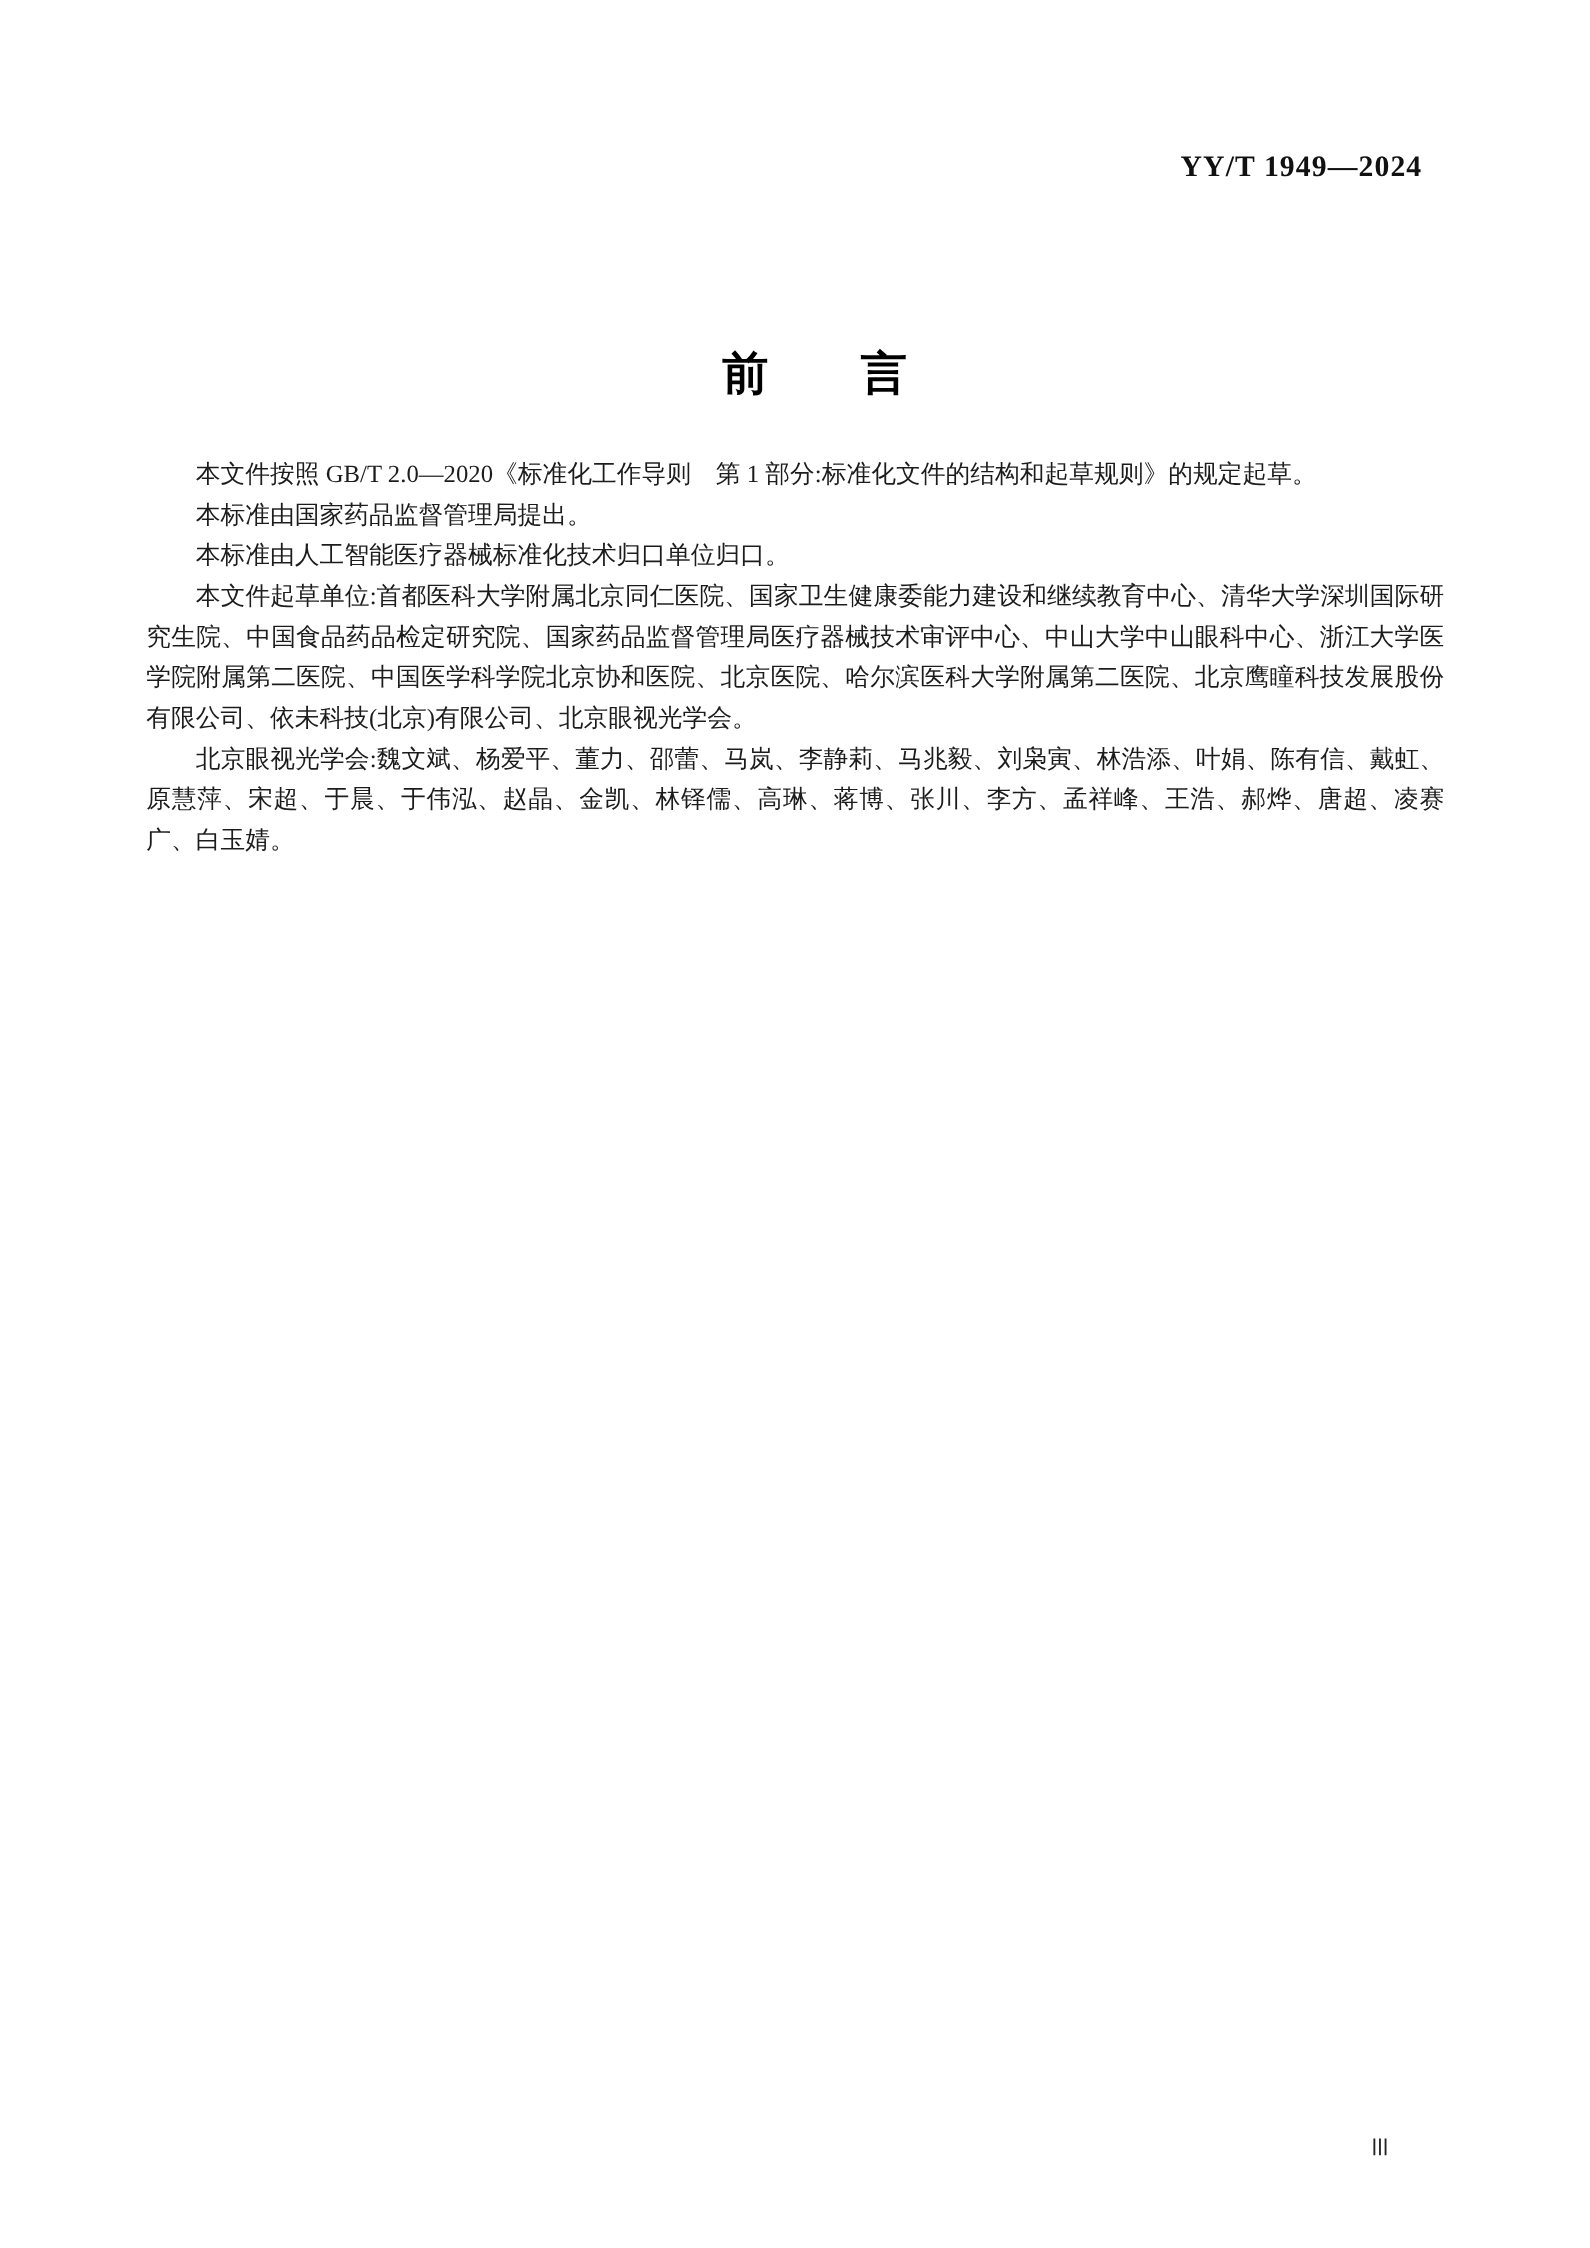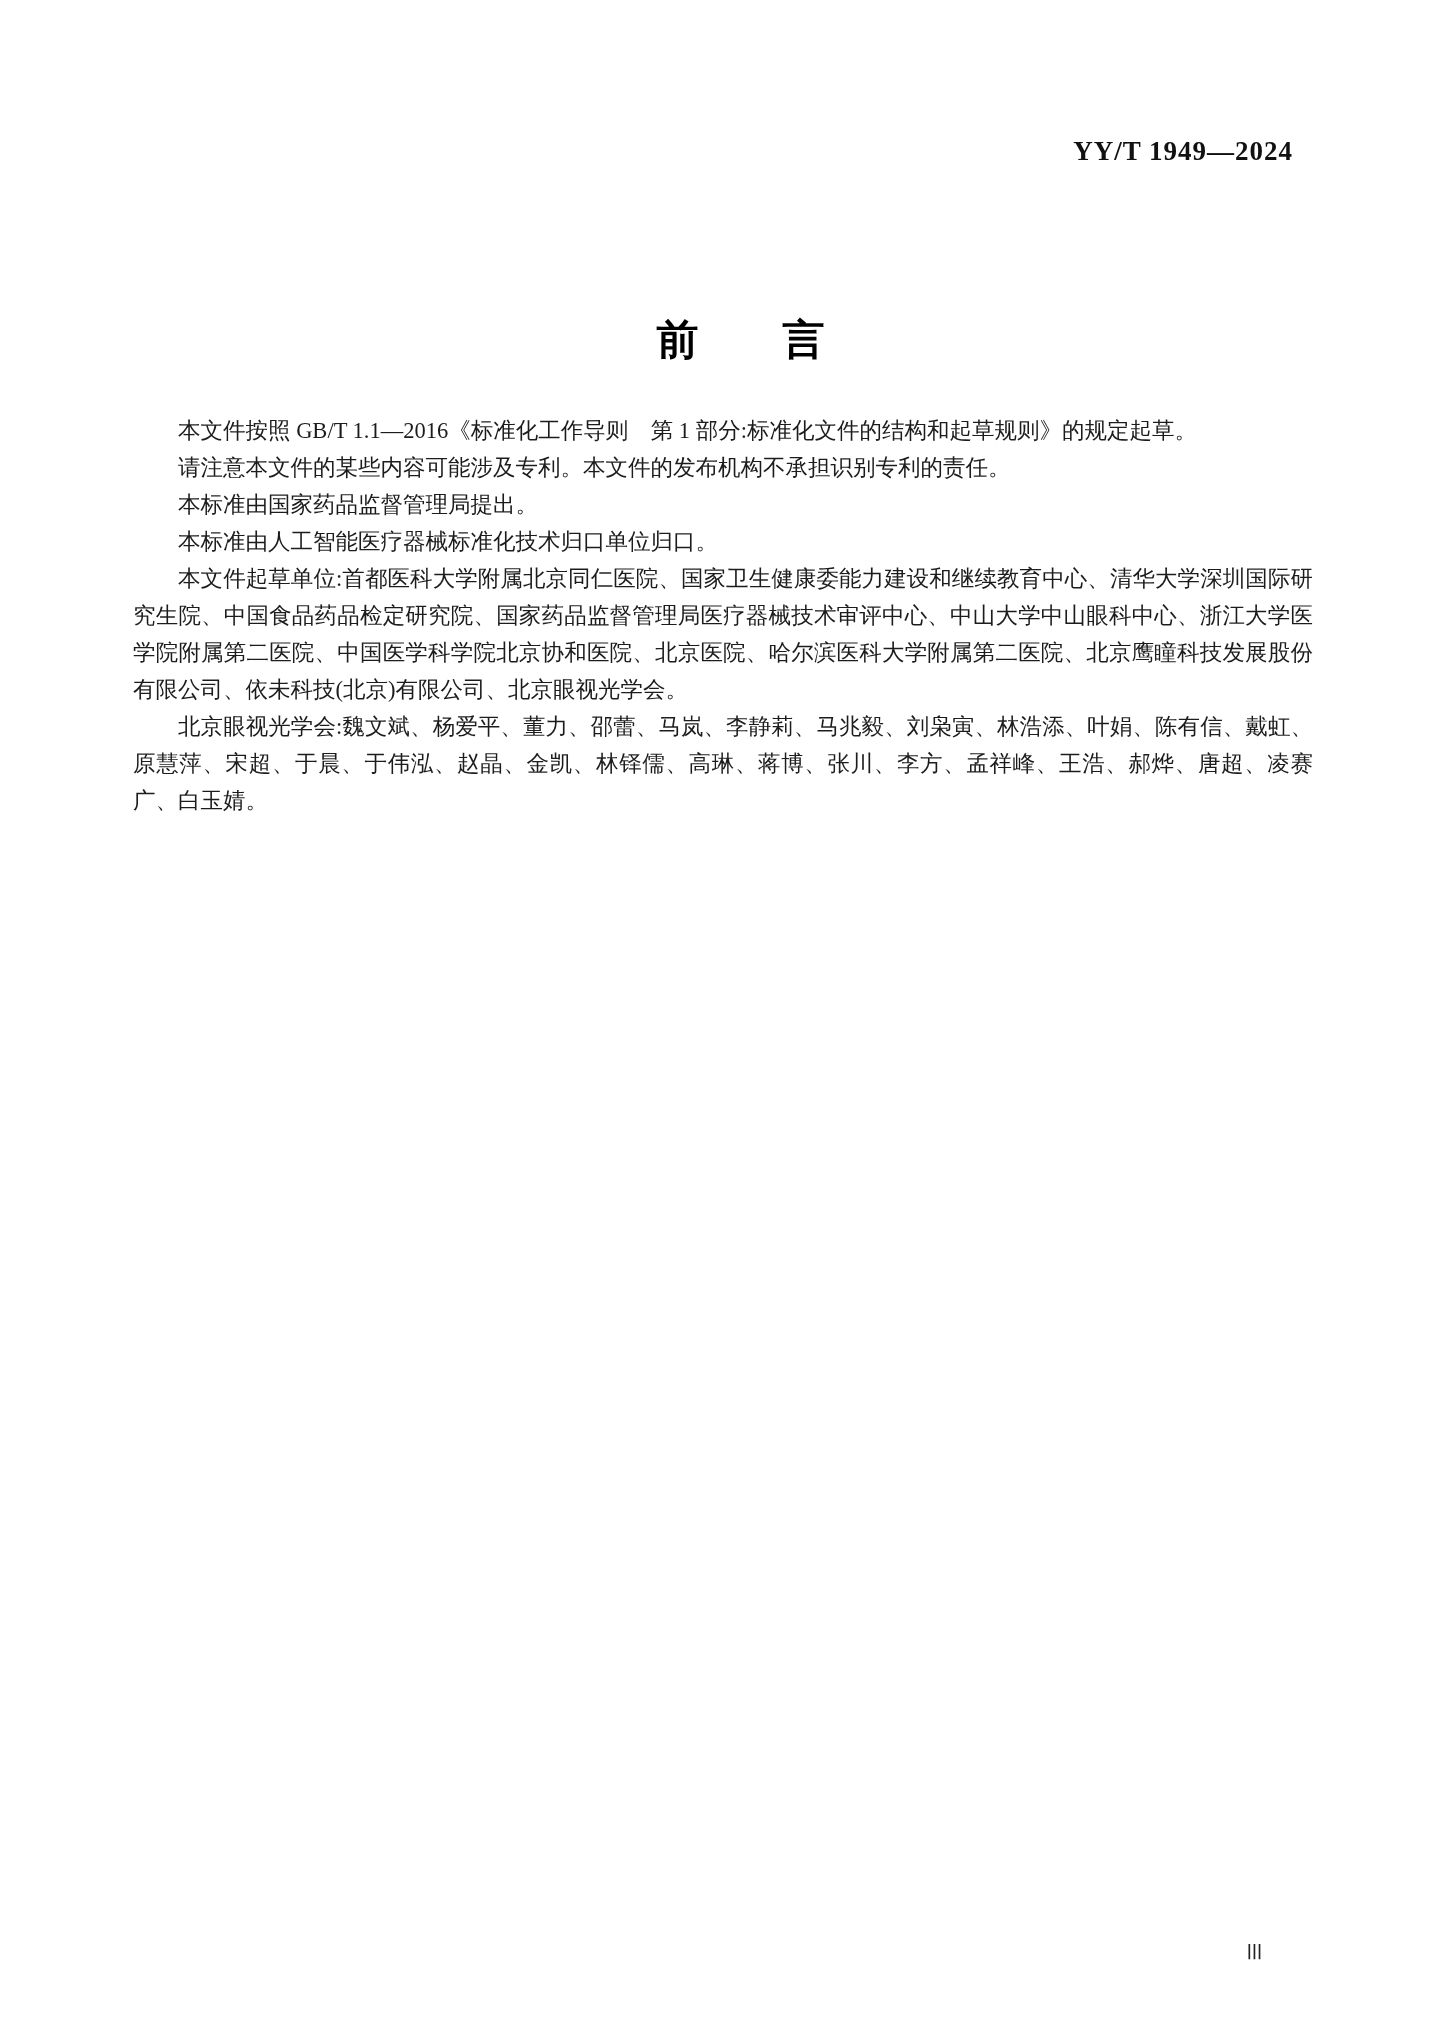--- a/index.html
+++ b/index.html
@@ -66,22 +66,21 @@
 </head>
 <body>
 
 <div class="page">
 
   <div class="doc-header">YY/T 1949—2024</div>
 
   <h1 class="doc-title">前　　言</h1>
 
   <div class="doc-body">
-    <p>本文件按照 GB/T 1.1—2016《标准化工作导则　第 1 部分:标准化文件的结构和起草规则》的规定起草。</p>
-    <p>请注意本文件的某些内容可能涉及专利。本文件的发布机构不承担识别专利的责任。</p>
+    <p>本文件按照 GB/T 2.0—2020《标准化工作导则　第 1 部分:标准化文件的结构和起草规则》的规定起草。</p>
     <p>本标准由国家药品监督管理局提出。</p>
     <p>本标准由人工智能医疗器械标准化技术归口单位归口。</p>
     <p>本文件起草单位:首都医科大学附属北京同仁医院、国家卫生健康委能力建设和继续教育中心、清华大学深圳国际研究生院、中国食品药品检定研究院、国家药品监督管理局医疗器械技术审评中心、中山大学中山眼科中心、浙江大学医学院附属第二医院、中国医学科学院北京协和医院、北京医院、哈尔滨医科大学附属第二医院、北京鹰瞳科技发展股份有限公司、依未科技(北京)有限公司、北京眼视光学会。</p>
     <p>北京眼视光学会:魏文斌、杨爱平、董力、邵蕾、马岚、李静莉、马兆毅、刘枭寅、林浩添、叶娟、陈有信、戴虹、原慧萍、宋超、于晨、于伟泓、赵晶、金凯、林铎儒、高琳、蒋博、张川、李方、孟祥峰、王浩、郝烨、唐超、凌赛广、白玉婧。</p>
   </div>
 
   <div class="page-number">Ⅲ</div>
 
 </div>
 

